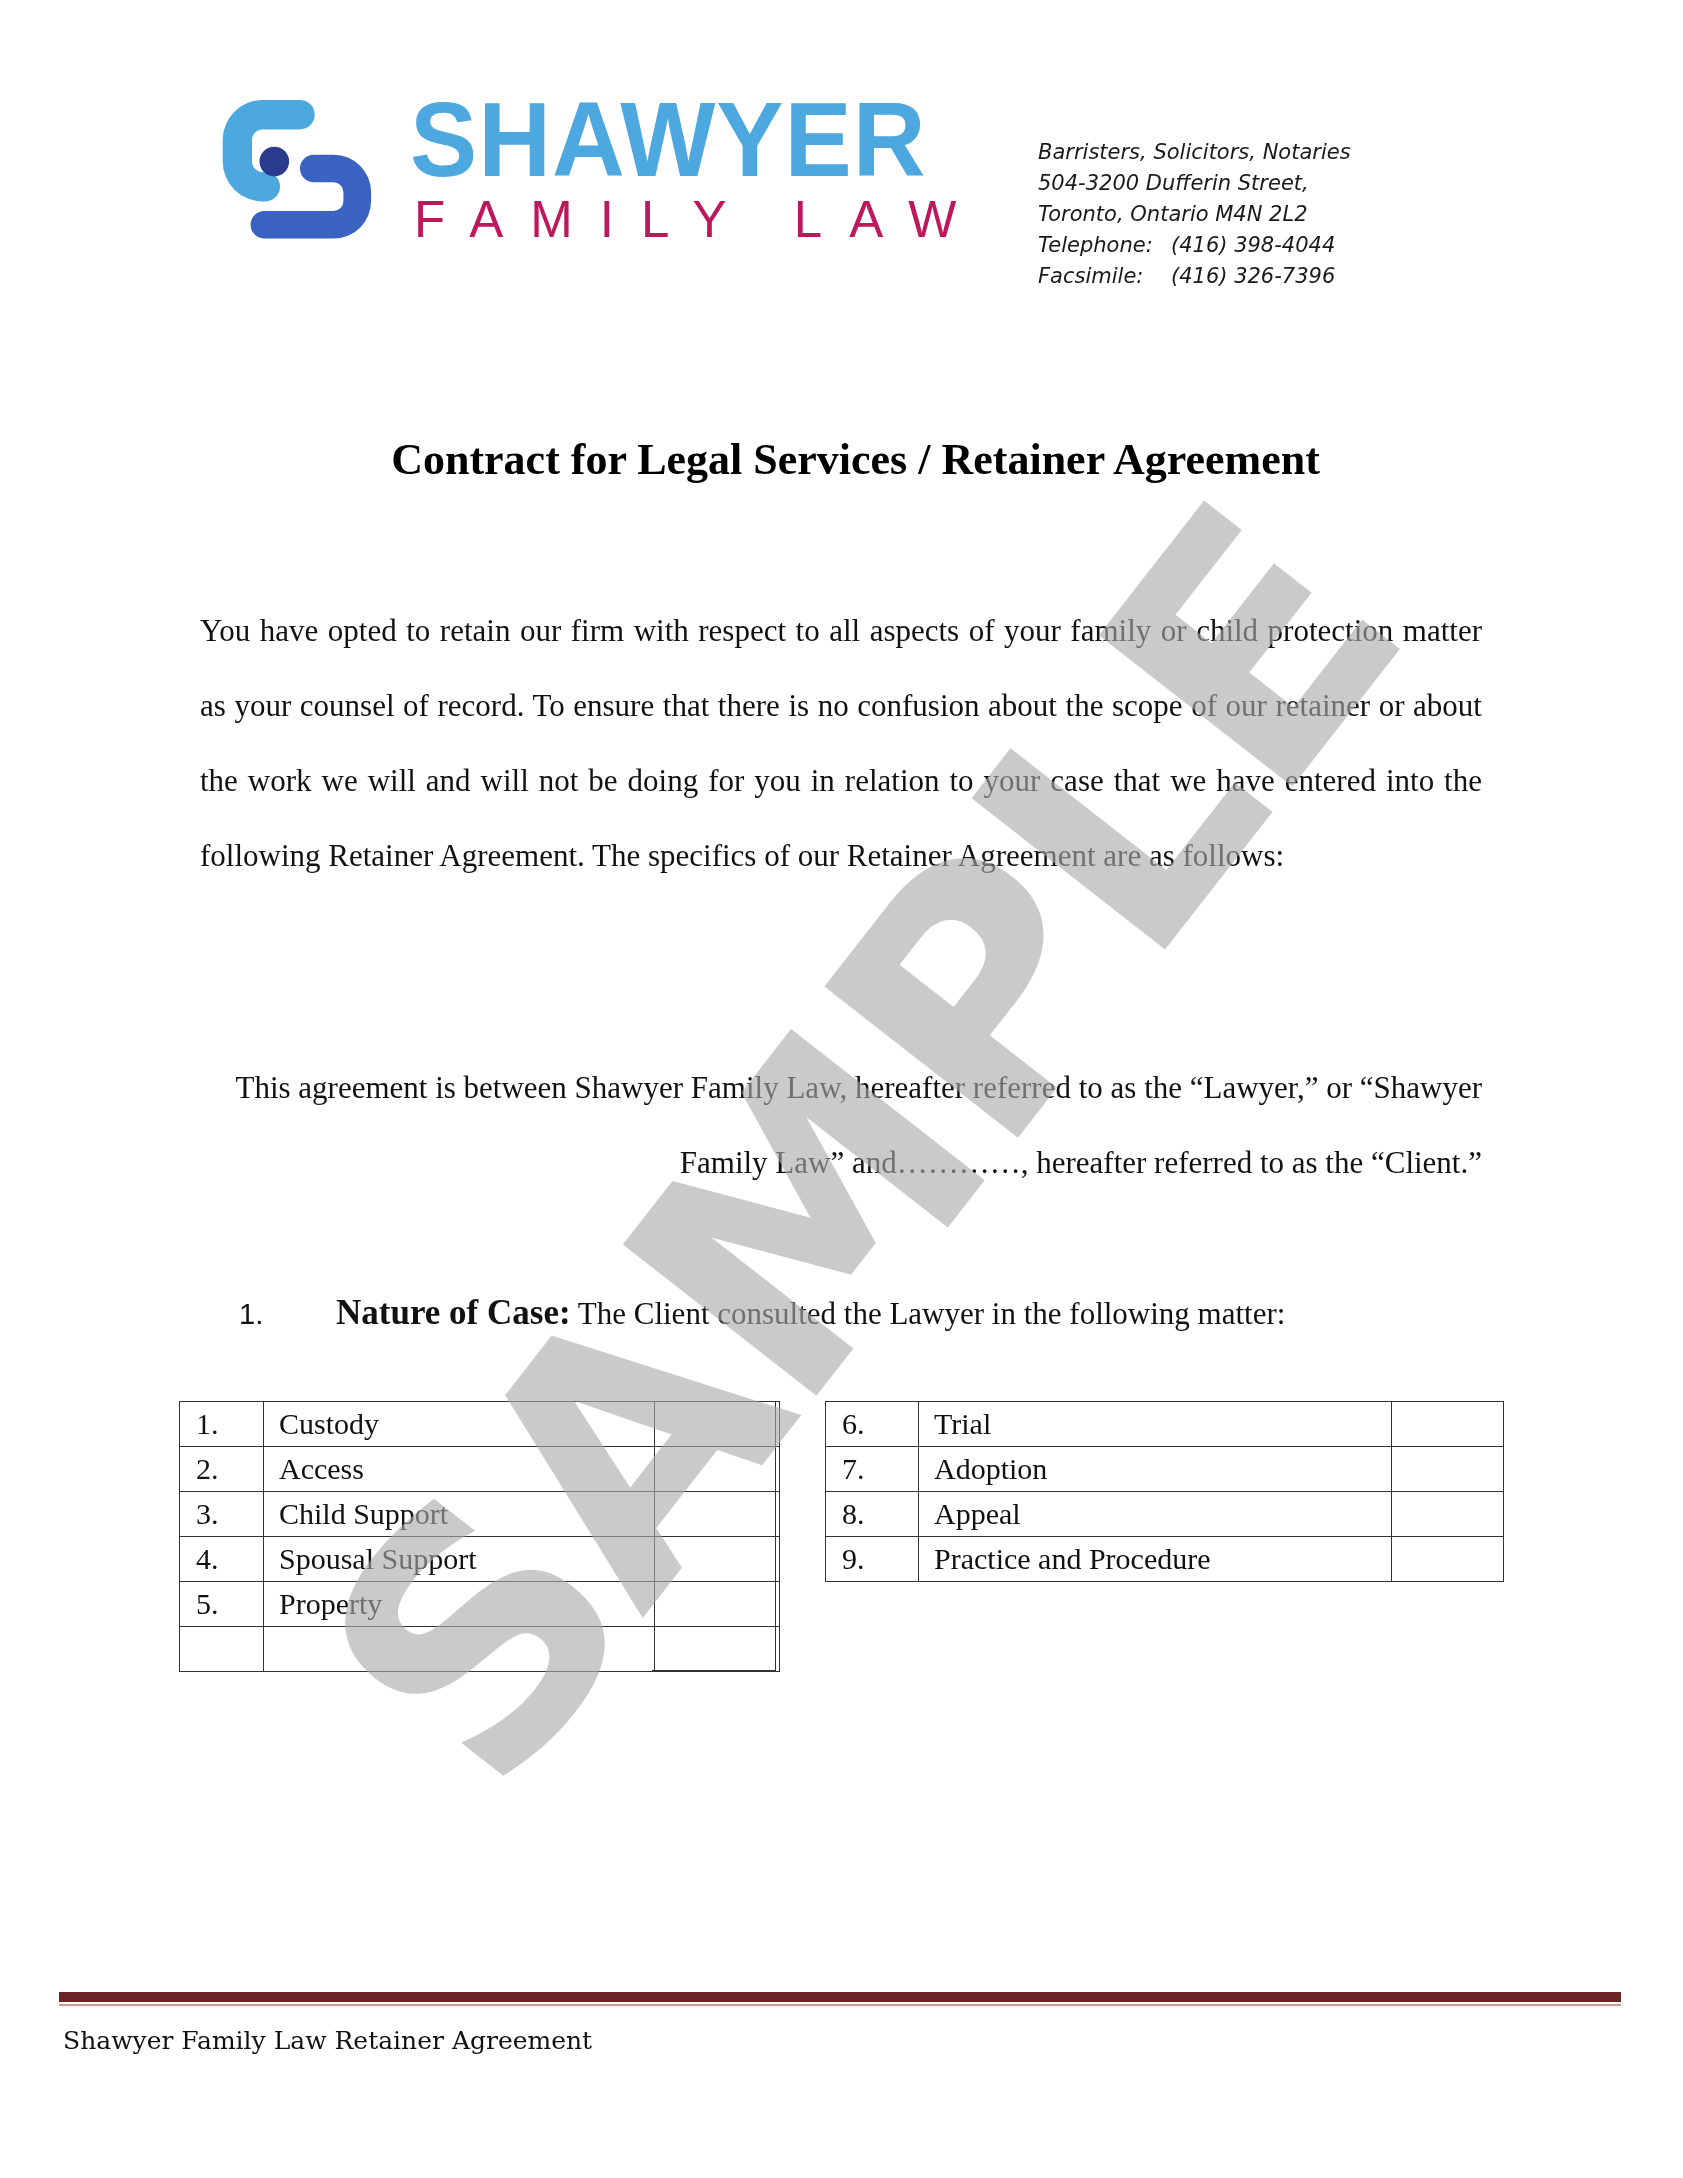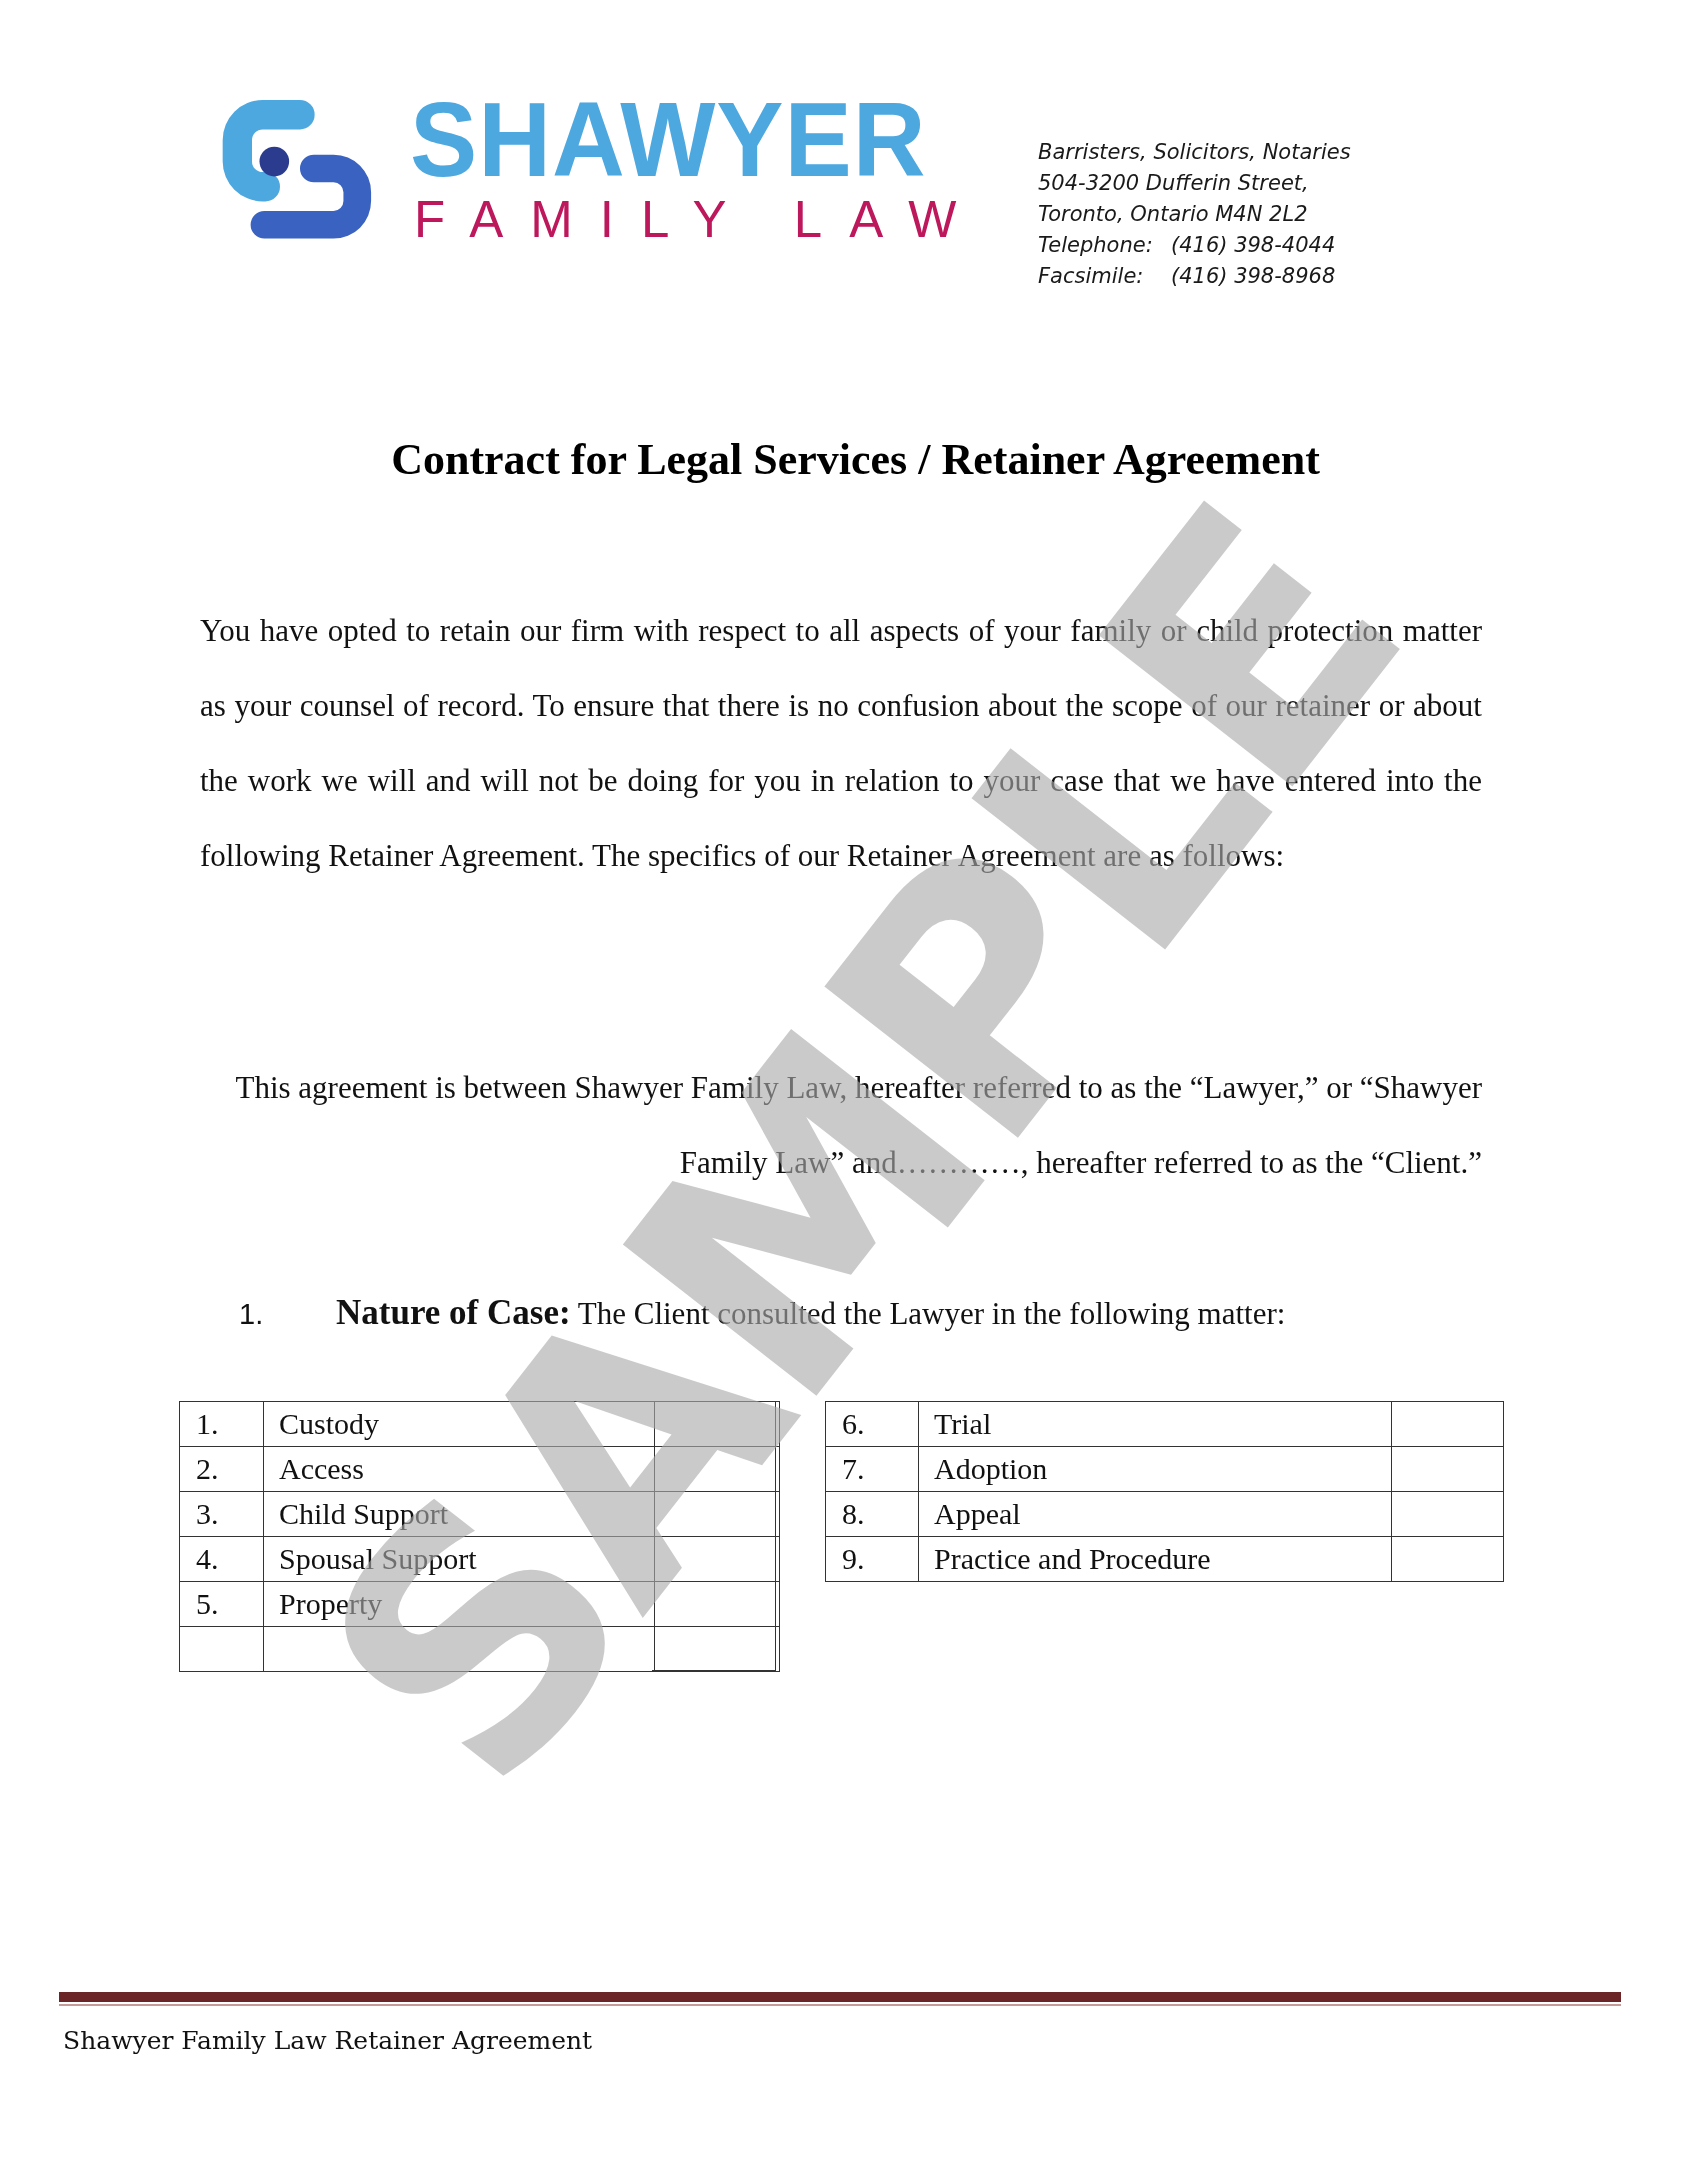--- a/index.html
+++ b/index.html
@@ -57,21 +57,21 @@
   <path d="M95 58 H115 A38 38 0 0 1 153 96 V105 A38 38 0 0 1 115 143 H45 A14 14 0 0 1 45 115 H115 A10 10 0 0 0 125 105 V96 A10 10 0 0 0 115 86 H95 A14 14 0 0 1 95 58 Z" fill="#3a62c0"></path>
 </svg>
 <div class="abs logo-main">SHAWYER</div>
 <div class="abs logo-sub">FAMILY LAW</div>
 
 <div class="abs address">
   <div class="row">Barristers, Solicitors, Notaries</div>
   <div class="row">504-3200 Dufferin Street,</div>
   <div class="row">Toronto, Ontario M4N 2L2</div>
   <div class="row"><span class="lbl">Telephone:</span><span>(416) 398-4044</span></div>
-  <div class="row"><span class="lbl">Facsimile:</span><span>(416) 398-8968</span></div>
+  <div class="row"><span class="lbl">Facsimile:</span><span>(416) 326-7396</span></div>
 </div>
 
 <div class="abs title"><span>Contract for Legal Services / Retainer Agreement</span></div>
 
 <div class="abs para para1">
   <p>You have opted to retain our firm with respect to all aspects of your family or child protection matter as your counsel of record. To ensure that there is no confusion about the scope of our retainer or about the work we will and will not be doing for you in relation to your case that we have entered into the following Retainer Agreement. The specifics of our Retainer Agreement are as follows:</p>
 </div>
 
 <div class="abs para para2">
   <p>This agreement is between Shawyer Family Law, hereafter referred to as the “Lawyer,” or “Shawyer Family Law” and…………, hereafter referred to as the “Client.”</p>

